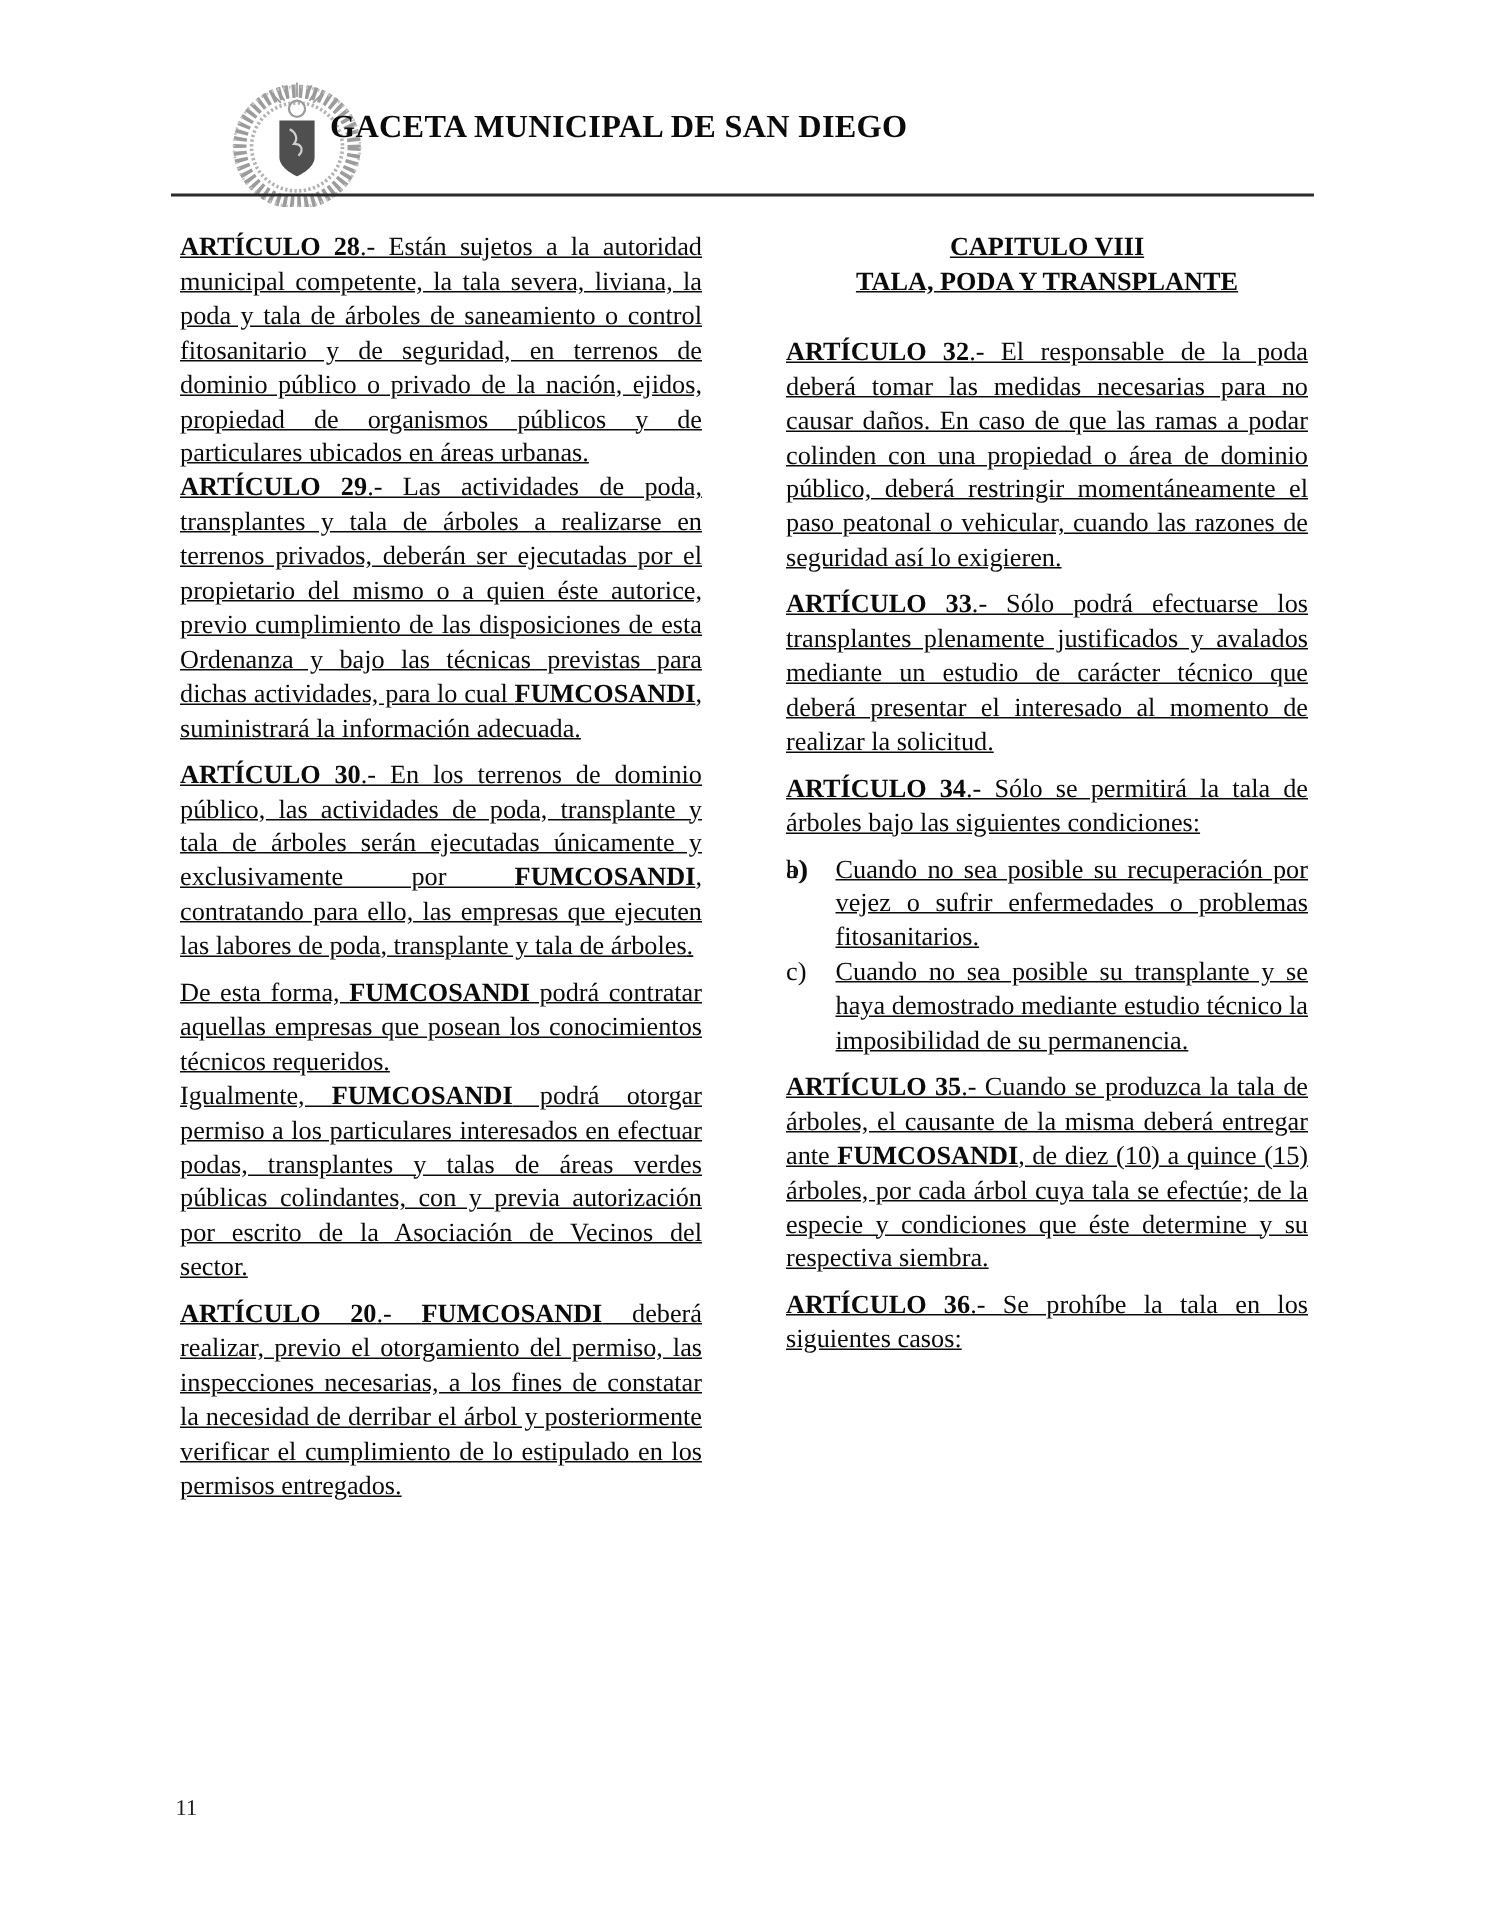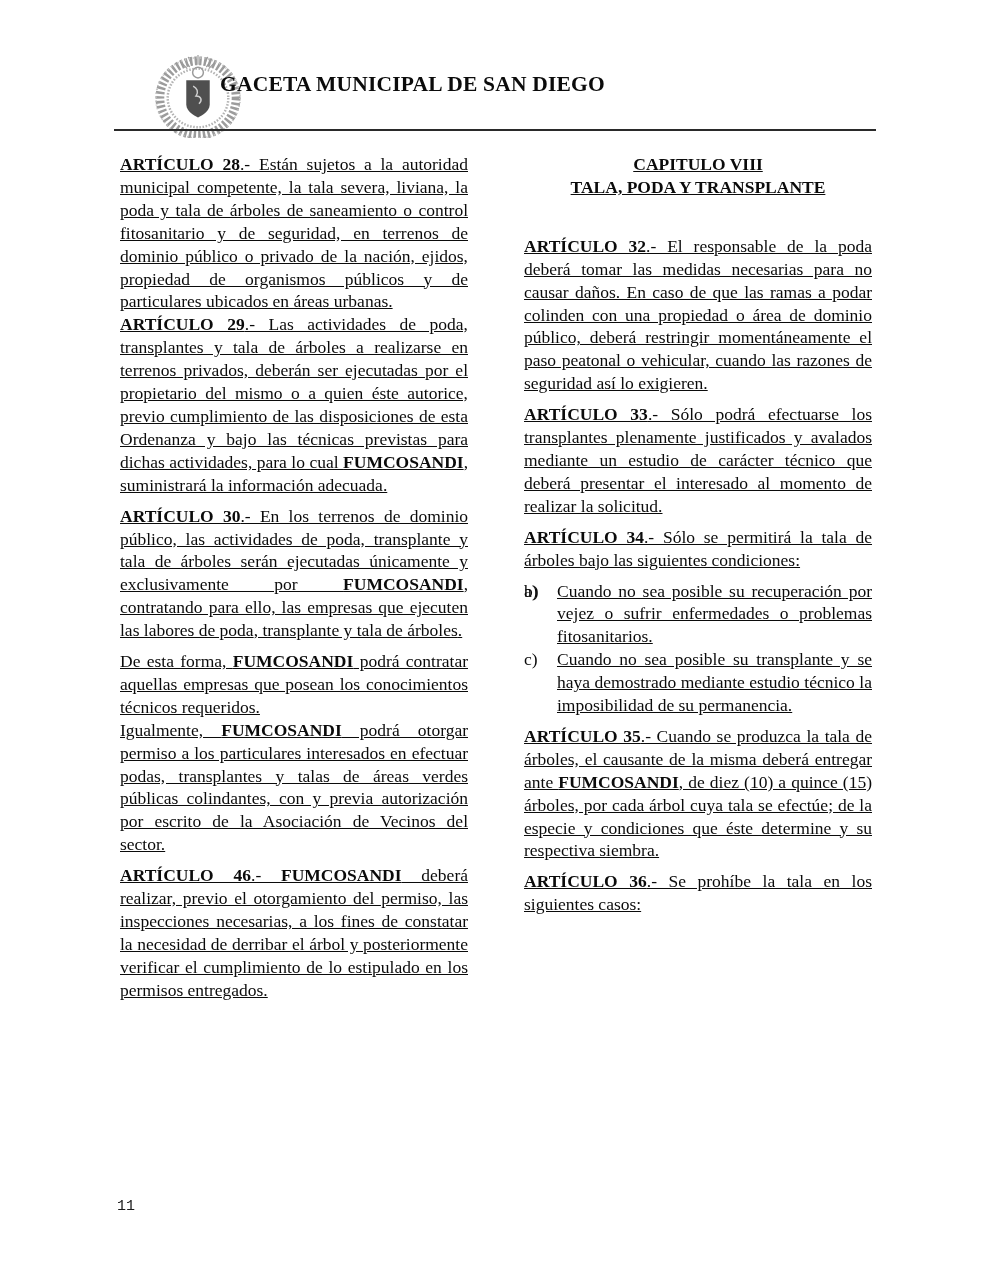--- a/index.html
+++ b/index.html
@@ -33,41 +33,41 @@
   .columns {
     position: absolute; left: 120px; top: 153px; width: 752px;
     display: flex; gap: 56px;
     font-size: 17.5px;
     line-height: 22.9px;
   }
   .col { width: 348px; text-decoration: underline; }
 
   .para { margin: 0; text-align: justify; }
   .gap { margin-top: 8px; }
-  .gap-lg { margin-top: 36px; }
+  .gap-lg { margin-top: 24px; }
 
   .chapter-heading {
     text-align: center;
     font-weight: bold;
   }
 
   .list-item {
     position: relative;
     padding-left: 33px;
     text-align: justify;
   }
   .list-label { position: absolute; left: 0; }
 
   .b { font-weight: bold; }
   .u { text-decoration: underline; }
 
   
   .page-number {
     position: absolute; left: 117px; top: 1198px;
-    font-family: Liberation Mono, monospace;
+    font-family: Liberation Serif, serif;
     font-size: 15px;
     color: #1a1a1a;
   }
 </style>
 </head>
 <body>
 
 <div class="page">
 
   <header class="header">
@@ -92,21 +92,21 @@
     <div class="rule"></div>
   </header>
 
   <main class="columns">
     <div class="col">
         <p class="para"><span class="b">ARTÍCULO 28</span><span>.- Están sujetos a la autoridad municipal competente, la tala severa, liviana, la poda y tala de árboles de saneamiento o control fitosanitario y de seguridad, en terrenos de dominio público o privado de la nación, ejidos, propiedad de organismos públicos y de particulares ubicados en áreas urbanas.</span></p>
         <p class="para"><span class="b">ARTÍCULO 29</span><span>.- Las actividades de poda, transplantes y tala de árboles a realizarse en terrenos privados, deberán ser ejecutadas por el propietario del mismo o a quien éste autorice, previo cumplimiento de las disposiciones de esta Ordenanza y bajo las técnicas previstas para dichas actividades, para lo cual </span><span class="b">FUMCOSANDI</span><span>, suministrará la información adecuada.</span></p>
         <p class="para gap"><span class="b">ARTÍCULO 30</span><span>.- En los terrenos de dominio público, las actividades de poda, transplante y tala de árboles serán ejecutadas únicamente y exclusivamente por </span><span class="b">FUMCOSANDI</span><span>, contratando para ello, las empresas que ejecuten las labores de poda</span><span class="u">,</span><span> transplante y tala de árboles</span><span class="u">.</span></p>
         <p class="para gap"><span>De esta forma, </span><span class="b">FUMCOSANDI</span><span> podrá contratar aquellas empresas que posean los conocimientos técnicos requeridos.</span></p>
         <p class="para"><span>Igualmente, </span><span class="b">FUMCOSANDI</span><span> podrá otorgar permiso a los particulares interesados en efectuar podas, transplantes y talas de áreas verdes públicas colindantes, con y previa autorización por escrito de la Asociación de Vecinos del sector.</span></p>
-        <p class="para gap"><span class="b">ARTÍCULO 46</span><span>.- </span><span class="b">FUMCOSANDI</span><span> deberá realizar, previo el otorgamiento del permiso, las inspecciones necesarias, a los fines de constatar la necesidad de derribar el árbol y posteriormente verificar el cumplimiento de lo estipulado en los permisos entregados.</span></p>
+        <p class="para gap"><span class="b">ARTÍCULO 20</span><span>.- </span><span class="b">FUMCOSANDI</span><span> deberá realizar, previo el otorgamiento del permiso, las inspecciones necesarias, a los fines de constatar la necesidad de derribar el árbol y posteriormente verificar el cumplimiento de lo estipulado en los permisos entregados.</span></p>
       </div>
     <div class="col">
         <div class="chapter-heading">
           <div>CAPITULO VIII</div>
           <div>TALA, PODA Y TRANSPLANTE</div>
         </div>
         <p class="para gap-lg"><span class="b">ARTÍCULO 32</span><span>.- El responsable de la poda deberá tomar las medidas necesarias para no causar daños. En caso de que las ramas a podar colinden con una propiedad o área de dominio público, deberá restringir momentáneamente el paso peatonal o vehicular, cuando las razones de seguridad así lo exigieren.</span></p>
         <p class="para gap"><span class="b">ARTÍCULO 33</span><span>.- Sólo podrá efectuarse los transplantes plenamente justificados y avalados mediante un estudio de carácter técnico que deberá presentar el interesado al momento de realizar la solicitud.</span></p>
         <p class="para gap"><span class="b">ARTÍCULO 34</span><span>.- Sólo se permitirá la tala de árboles bajo las siguientes condiciones:</span></p>
         <div class="list-item gap"><span class="list-label">a)</span></div>

